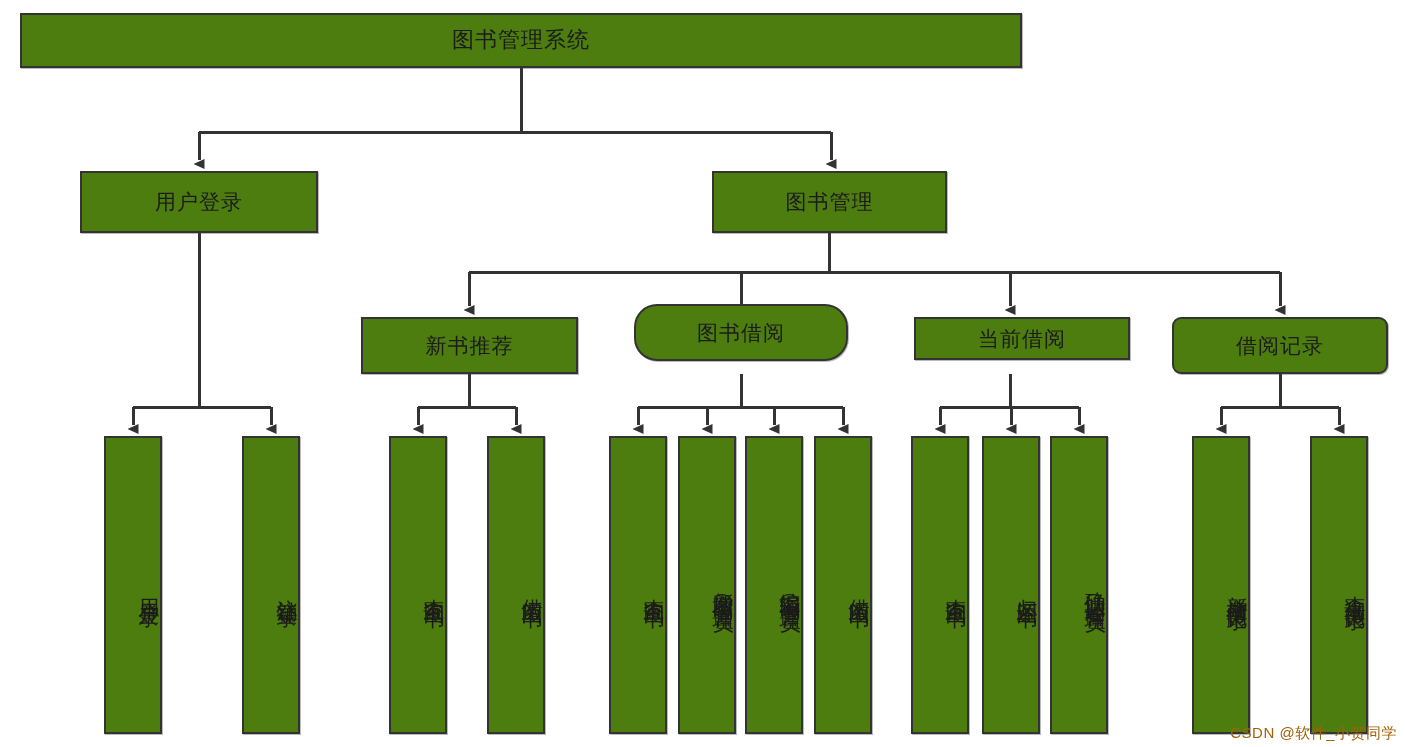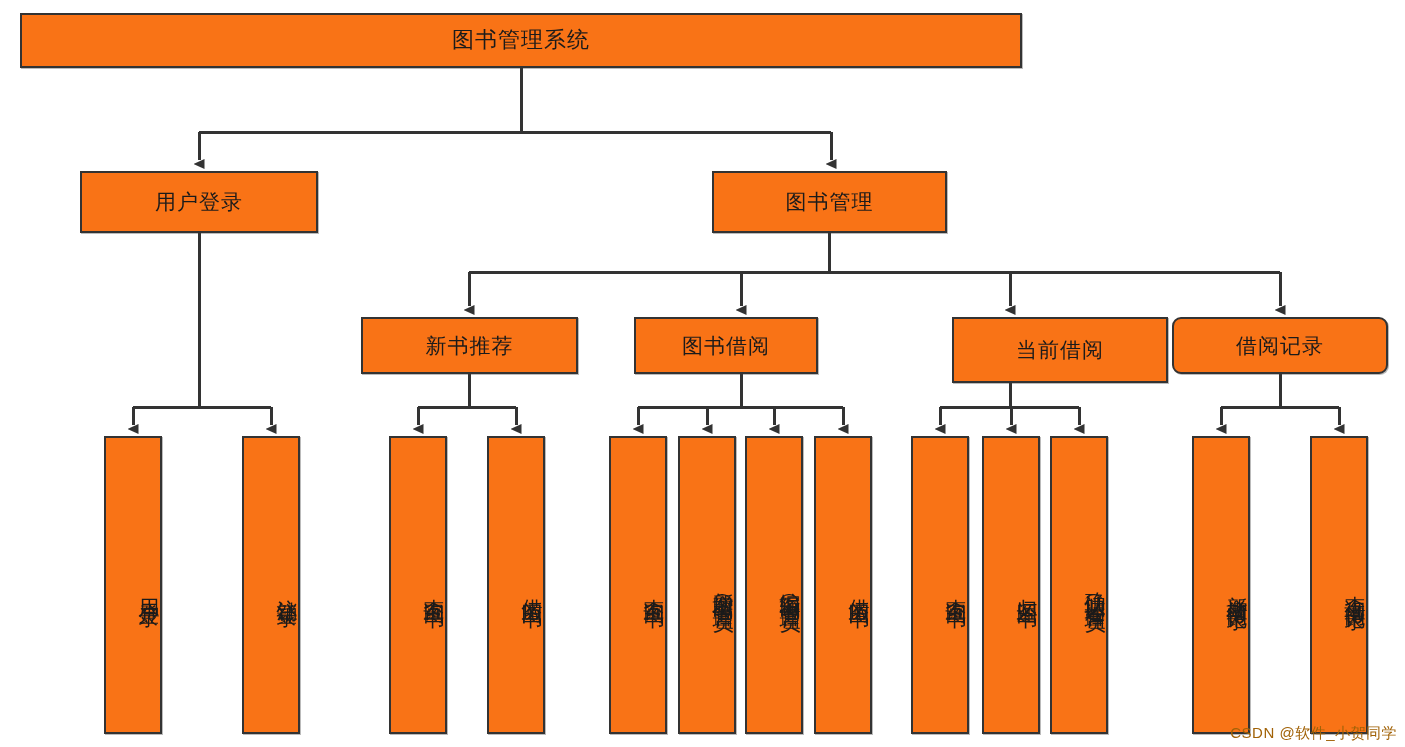--- a/index.html
+++ b/index.html
@@ -18,21 +18,21 @@
     position: absolute;
     left: 0;
     top: 0;
     width: 1405px;
     height: 747px;
   }
   .node {
     position: absolute;
     box-sizing: border-box;
     border: 2px solid #333333;
-    background: #f97316;
+    background: #4d7c0f;
     color: #1b1b1b;
     display: flex;
     align-items: center;
     justify-content: center;
     box-shadow: 1px 1px 0 rgba(60,60,60,0.35);
   }
   .node.horiz {
     font-size: 21px;
     letter-spacing: 1px;
     line-height: 1.2;
@@ -122,22 +122,22 @@
       <path d="M1339,407 L1339,425" marker-end="url(#arrow)"></path>
     </g>
   </svg>
 
   <div class="node horiz root" style="left: 20px; top: 13px; width: 1002px; height: 55px;">图书管理系统</div>
 
   <div class="node horiz" style="left: 80px; top: 171px; width: 238px; height: 62px;">用户登录</div>
   <div class="node horiz" style="left: 361px; top: 317px; width: 217px; height: 57px;">新书推荐</div>
 
   <div class="node horiz" style="left: 712px; top: 171px; width: 235px; height: 62px;">图书管理</div>
-  <div class="node horiz" style="left: 634px; top: 317px; width: 184px; height: 57px;">图书借阅</div>
-  <div class="node horiz" style="left: 952px; top: 317px; width: 216px; height: 66px;">当前借阅</div>
+  <div class="node horiz" style="left: 634px; top: 304px; width: 214px; height: 57px; border-radius: 23px;">图书借阅</div>
+  <div class="node horiz" style="left: 914px; top: 317px; width: 216px; height: 43px;">当前借阅</div>
   <div class="node horiz" style="left: 1172px; top: 317px; width: 216px; height: 57px; border-radius: 9px;">借阅记录</div>
 
   <div class="node vert" style="left: 104px; top: 436px; width: 58px; height: 298px;">用户登录</div>
   <div class="node vert" style="left: 242px; top: 436px; width: 58px; height: 298px;">注销登录</div>
   <div class="node vert" style="left: 389px; top: 436px; width: 58px; height: 298px;">查询图书</div>
   <div class="node vert" style="left: 487px; top: 436px; width: 58px; height: 298px;">借阅图书</div>
   <div class="node vert" style="left: 609px; top: 436px; width: 58px; height: 298px;">查询图书</div>
   <div class="node vert" style="left: 678px; top: 436px; width: 58px; height: 298px;">新增图书（管理员）</div>
   <div class="node vert" style="left: 745px; top: 436px; width: 58px; height: 298px;">编辑图书（管理员）</div>
   <div class="node vert" style="left: 814px; top: 436px; width: 58px; height: 298px;">借阅图书</div>

